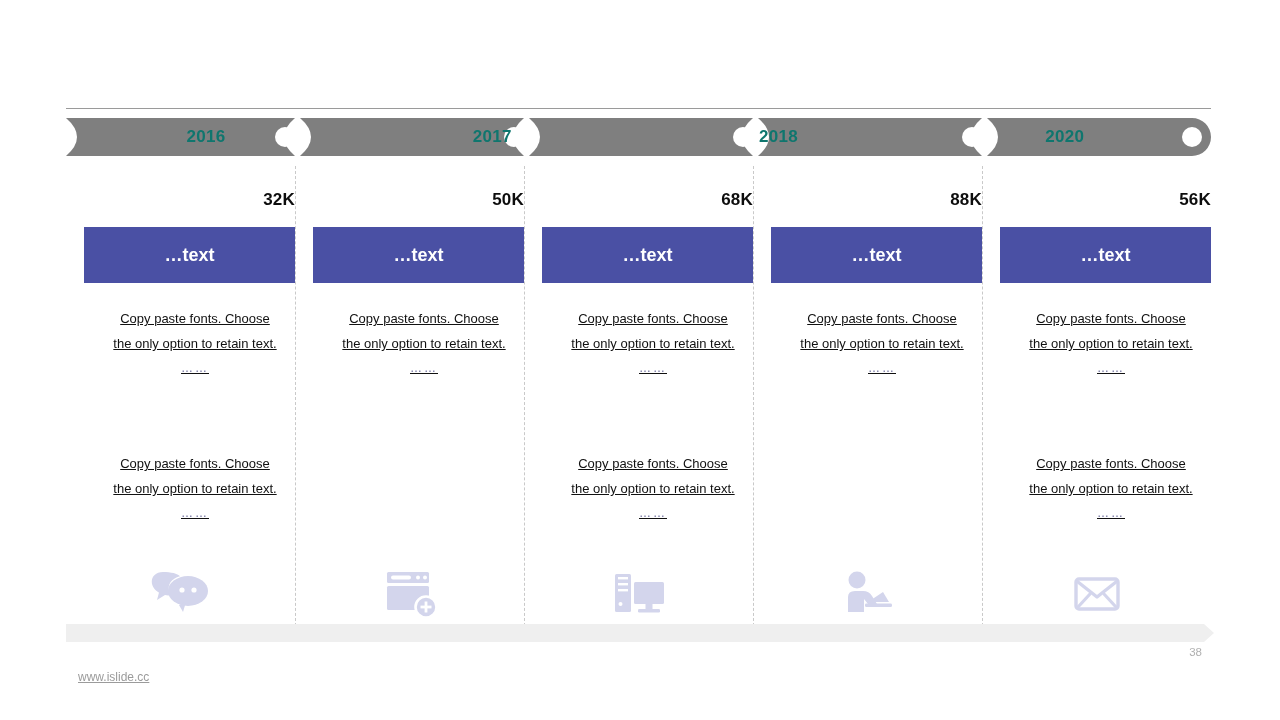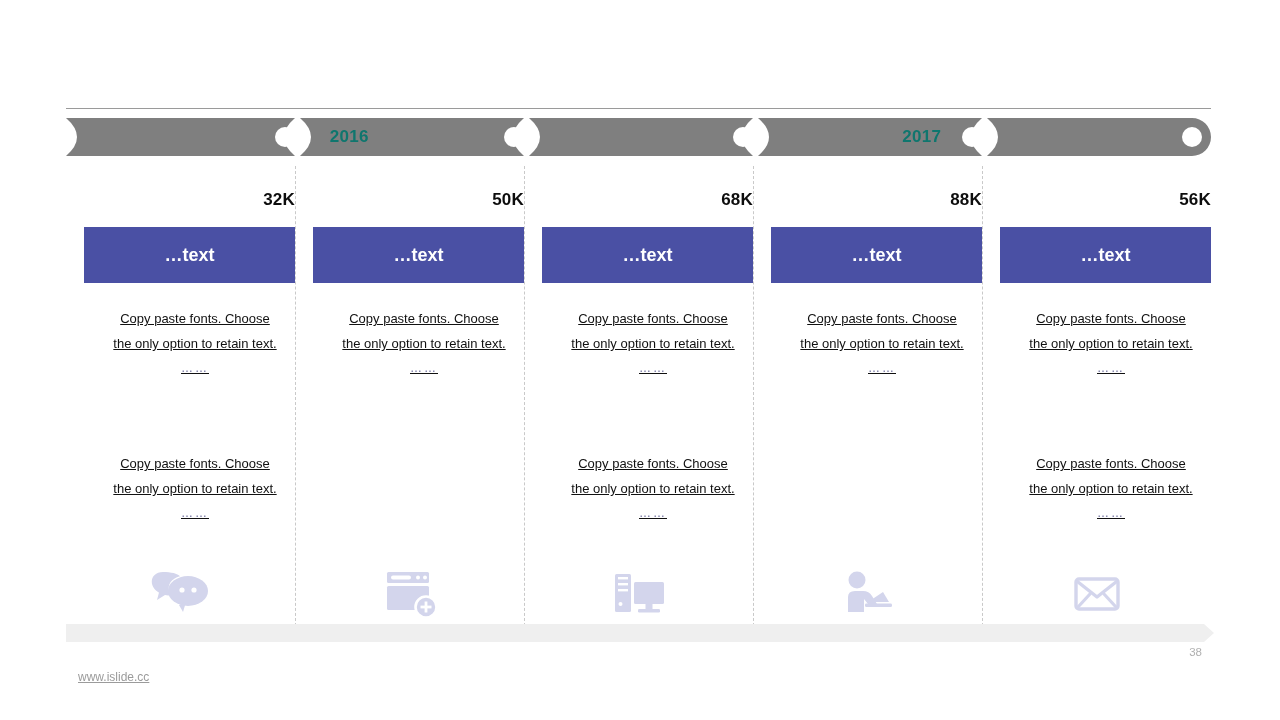--- a/index.html
+++ b/index.html
@@ -201,20 +201,22 @@
         <circle cx="448" cy="19" r="10" fill="#ffffff"></circle>
         <circle cx="677" cy="19" r="10" fill="#ffffff"></circle>
         <circle cx="906" cy="19" r="10" fill="#ffffff"></circle>
         <circle cx="1126" cy="19" r="10" fill="#ffffff"></circle>
       </g>
     </svg>
 
     <div class="tl-labels">
       <div class="tl-label">2016</div>
       <div class="tl-label">2017</div>
+      <div class="tl-label">2018</div>
+      <div class="tl-label">2020</div>
     </div>
   </div>
 
   <div class="dividers">
     <div class="divider" style="left:229px"></div>
     <div class="divider" style="left:458px"></div>
     <div class="divider" style="left:687px"></div>
     <div class="divider" style="left:916px"></div>
   </div>
 

